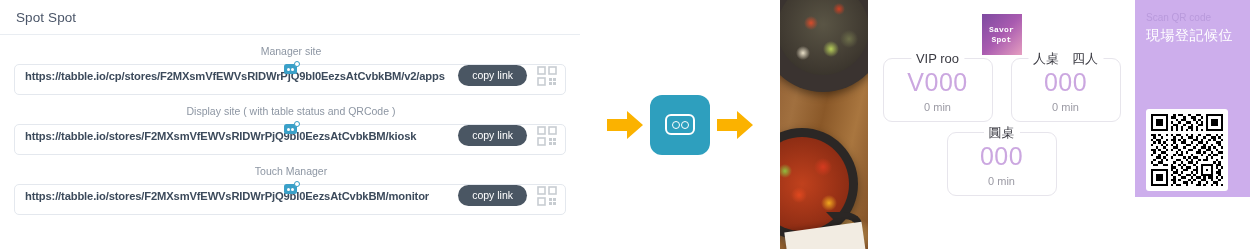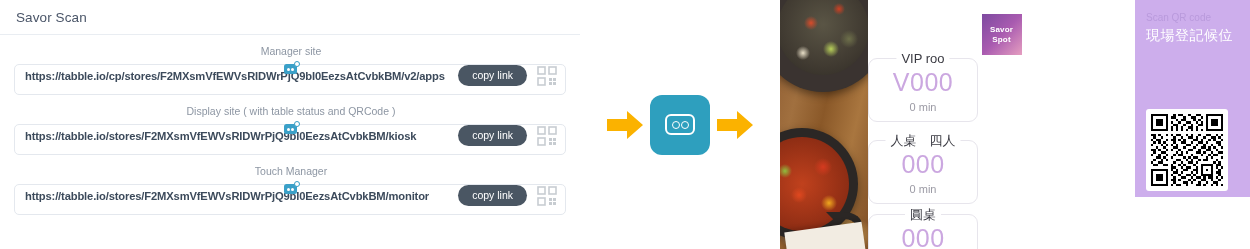--- a/index.html
+++ b/index.html
@@ -271,37 +271,36 @@
     width: 40px; height: 41px;
     background: linear-gradient(135deg, #7d4aa0 0%, #a95bb0 50%, #e59ec0 100%);
     display: flex;
     flex-direction: column;
     align-items: center;
     justify-content: center;
     gap: 2px;
   }
   .kiosk-logo span {
     color: #ffffff;
-    font-family: Liberation Sans, sans-serif;
+    font-family: Liberation Mono, monospace;
     font-weight: bold;
     font-size: 8px;
     line-height: 1;
     letter-spacing: .2px;
   }
 
   .tables-grid {
     position: absolute;
     left: 0; right: 0;
     top: 58px;
   }
   .tables-row {
     display: flex;
     justify-content: center;
     gap: 18px;
-    flex-direction: column;
   }
   .tables-row + .tables-row { margin-top: 10px; }
 
   .table-card {
     position: relative;
     width: 110px;
     height: 64px;
     border: 1px solid #e7e5ec;
     border-radius: 9px;
     box-sizing: border-box;
@@ -374,21 +373,21 @@
   }
   .qr-card svg { display: block; }
 </style>
 </head>
 <body>
 
 <div class="screen">
 
   <div class="left-panel">
 
-    <div class="panel-title">Savor Scan</div>
+    <div class="panel-title">Spot Spot</div>
     <div class="title-divider"></div>
 
     <div class="field-block">
       <div class="field-label-row">
         <span class="field-label">Manager site</span>
         <span class="tabble-mini">
           <span class="body"></span>
             <span class="eye l"></span>
             <span class="eye r"></span>
             <span class="badge"></span>

